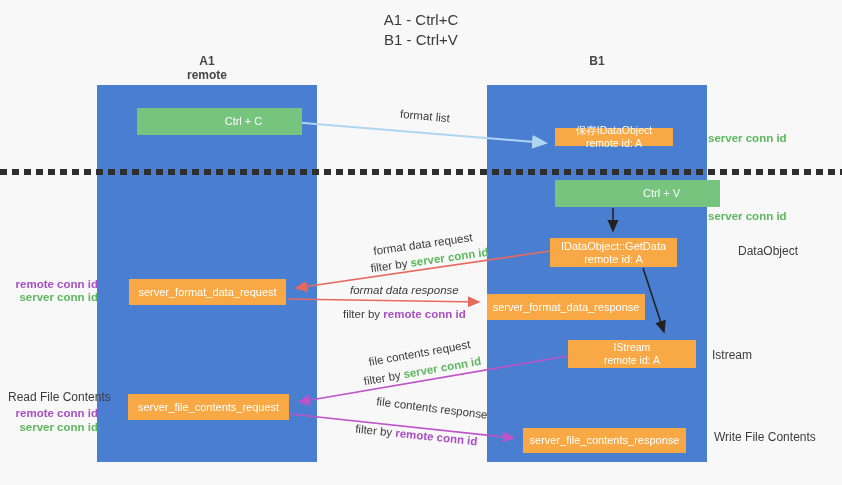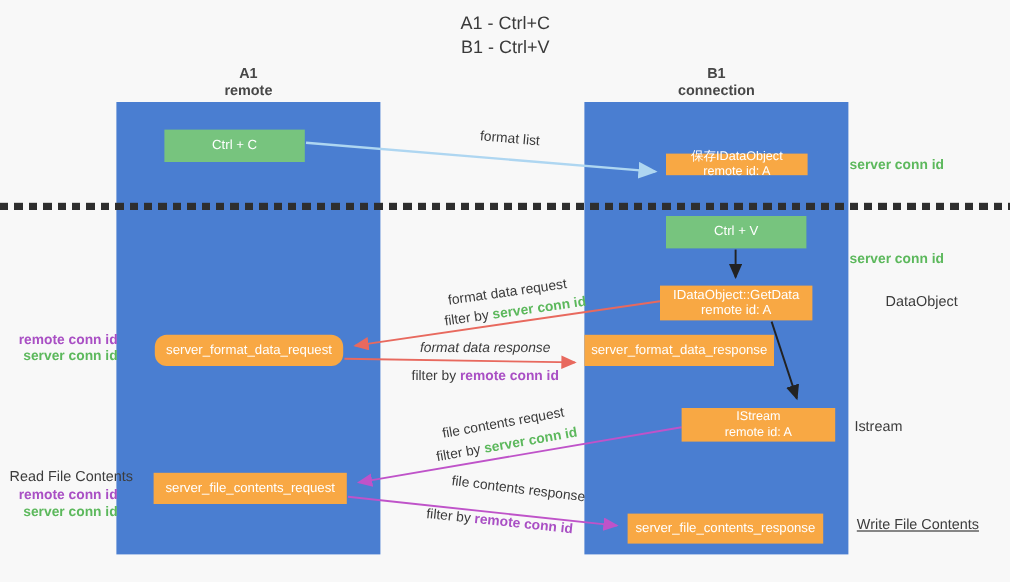--- a/index.html
+++ b/index.html
@@ -23,21 +23,21 @@
   .divider{
     left:0;top:169px;width:842px;height:6px;
     background:repeating-linear-gradient(to right,#2e2e2e 0 7px,transparent 7px 12px);
     z-index:3;
   }
   svg.arrows{left:0;top:0;z-index:4;pointer-events:none;}
   .box{
     display:flex;flex-direction:column;align-items:center;justify-content:center;
     color:#fff;font-size:11px;line-height:13px;text-align:center;z-index:5;
   }
-  .box.green{background:#77c47e;}
+  .box.green{background:#77c47e;padding-left:48px;}
   .box.orange{background:#f8a844;}
   .alabel{
     font-size:11.5px;line-height:14px;color:#3b3b3b;white-space:nowrap;z-index:6;
     transform-origin:center center;
   }
   .green-t{color:#5cb85c;font-weight:bold;}
   .purple-t{color:#a94fc4;font-weight:bold;}
   .side{font-size:12px;white-space:nowrap;z-index:6;}
   .side.bold-green{color:#5cb85c;font-weight:bold;font-size:11.5px;}
   .side.bold-purple{color:#a94fc4;font-weight:bold;font-size:11.5px;}
@@ -53,21 +53,20 @@
     <div>A1 - Ctrl+C</div>
     <div>B1 - Ctrl+V</div>
   </div>
 
   <div class="abs lane-header" style="left:97px;top:54px;">
     <div>A1</div>
     <div>remote</div>
   </div>
   <div class="abs lane-header" style="left:487px;top:54px;">
     <div>B1</div>
-    <div>connection</div>
   </div>
 
   <div class="abs lane" style="left:97px;"></div>
   <div class="abs lane" style="left:487px;"></div>
 
   <div class="abs divider"></div>
 
   <svg class="abs arrows" width="842" height="485">
     <defs>
       <marker id="m-blue" markerWidth="9" markerHeight="8" refX="7" refY="3.5" orient="auto">
@@ -103,25 +102,25 @@
 
   <div class="abs box green" style="left:555px;top:180px;width:117px;height:27px;">
     <div>Ctrl + V</div>
   </div>
 
   <div class="abs box orange" style="left:550px;top:238px;width:127px;height:29px;font-size:11px;">
     <div>IDataObject::GetData</div>
     <div>remote id: A</div>
   </div>
 
-  <div class="abs box orange" style="left:129px;top:279px;width:157px;height:26px;border-radius:10px;">
+  <div class="abs box orange" style="left:129px;top:279px;width:157px;height:26px;">
     <div>server_format_data_request</div>
   </div>
 
-  <div class="abs box orange" style="left:487px;top:279px;width:158px;height:26px;">
+  <div class="abs box orange" style="left:487px;top:294px;width:158px;height:26px;">
     <div>server_format_data_response</div>
   </div>
 
   <div class="abs box orange" style="left:568px;top:340px;width:128px;height:28px;font-size:10.5px;">
     <div>IStream</div>
     <div>remote id: A</div>
   </div>
 
   <div class="abs box orange" style="left:523px;top:428px;width:163px;height:25px;">
     <div>server_file_contents_response</div>
@@ -154,21 +153,21 @@
   <div class="abs alabel" style="left:376px;top:401px;transform:rotate(7deg);">file contents response</div>
   <div class="abs alabel" style="left:355px;top:428px;transform:rotate(6deg);">
     <span>filter by</span>
     <span class="purple-t">remote conn id</span>
   </div>
 
   <div class="abs side bold-green" style="left:708px;top:132px;">server conn id</div>
   <div class="abs side bold-green" style="left:708px;top:210px;">server conn id</div>
   <div class="abs side dark" style="left:712px;top:244px;margin-left:26px;">DataObject</div>
   <div class="abs side dark" style="left:712px;top:348px;">Istream</div>
-  <div class="abs side dark" style="left:714px;top:430px;text-decoration:underline;">Write File Contents</div>
+  <div class="abs side dark" style="left:714px;top:430px;">Write File Contents</div>
 
   <div class="abs side bold-purple right-align" style="left:8px;top:278px;width:90px;">remote conn id</div>
   <div class="abs side bold-green right-align" style="left:8px;top:291px;width:90px;">server conn id</div>
   <div class="abs side dark" style="left:8px;top:390px;">Read File Contents</div>
   <div class="abs side bold-purple right-align" style="left:8px;top:407px;width:90px;">remote conn id</div>
   <div class="abs side bold-green right-align" style="left:8px;top:421px;width:90px;">server conn id</div>
 
 </div>
 
 </body></html>

